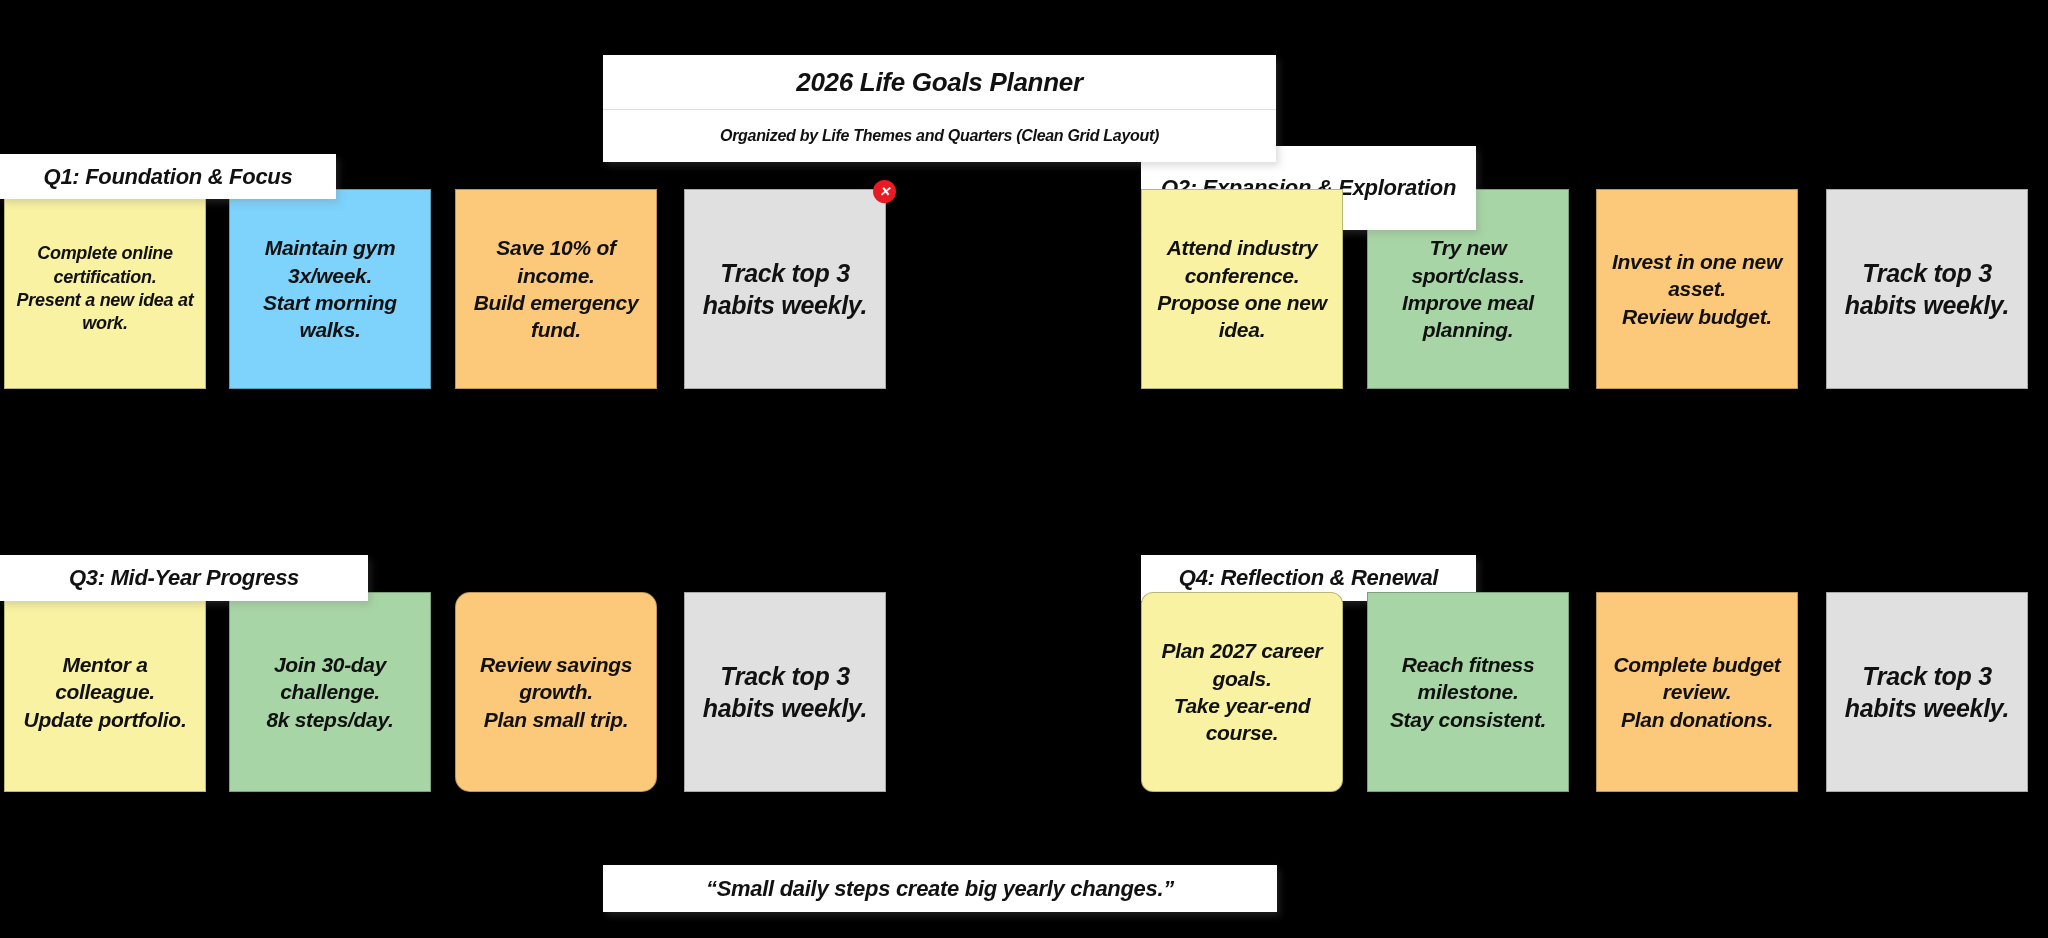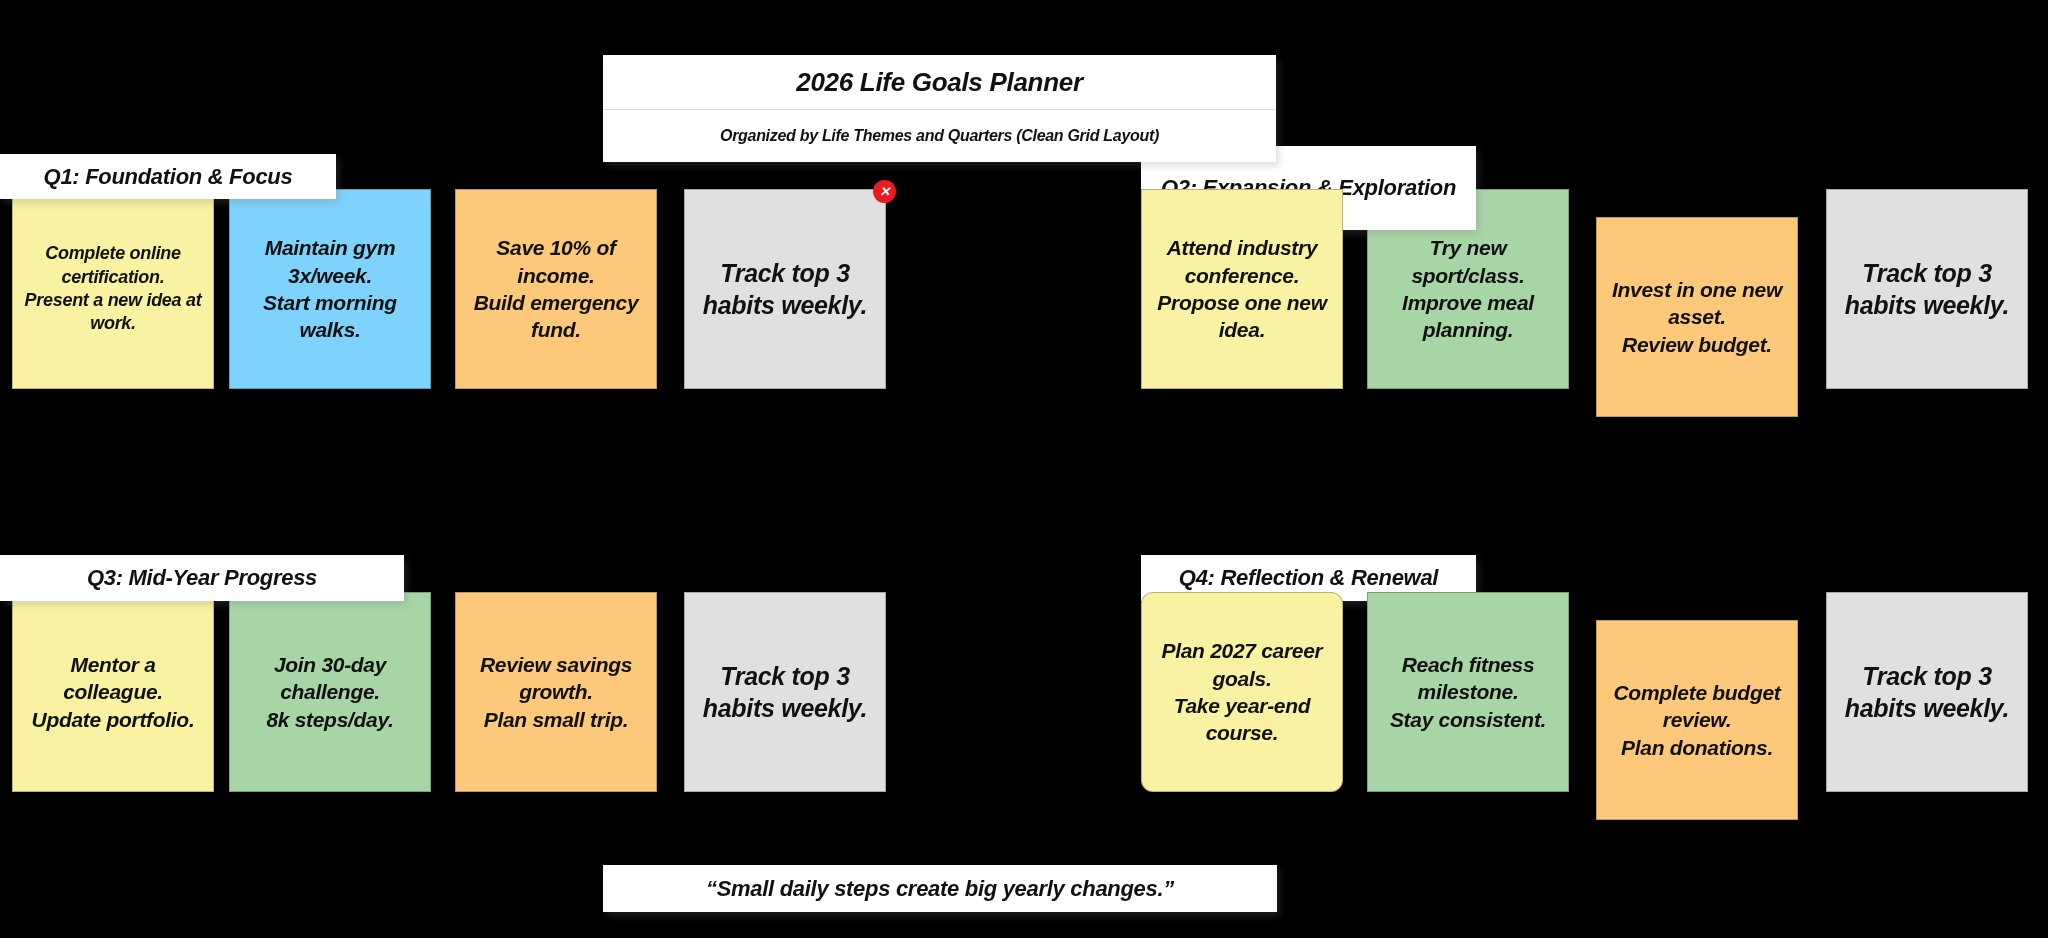--- a/index.html
+++ b/index.html
@@ -27,21 +27,21 @@
   }
 
   
   .q-header {
     display: flex; align-items: center; justify-content: center; text-align: center;
     font-weight: 700; font-size: 22px; letter-spacing: -0.3px; line-height: 1.25;
     padding: 0 10px;
   }
   .q1-header { left: 0;      top: 154px; width: 336px; height: 45px; z-index: 4; }
   .q2-header { left: 1141px; top: 146px; width: 335px; height: 84px; z-index: 3; }
-  .q3-header { left: 0;      top: 555px; width: 404px; height: 46px; z-index: 4; }
+  .q3-header { left: 0;      top: 555px; width: 368px; height: 46px; z-index: 4; }
   .q4-header { left: 1141px; top: 555px; width: 335px; height: 46px; z-index: 3; }
 
   
   .card {
     position: absolute;
     width: 202px; height: 200px;
     border: 1px solid rgba(0,0,0,0.25);
     display: flex; align-items: center; justify-content: center;
     text-align: center;
     font-weight: 700; font-size: 21px; line-height: 1.3; letter-spacing: -0.3px;
@@ -49,22 +49,22 @@
     white-space: pre-line;
     z-index: 1;
   }
   .card.small-text { font-size: 18px; }
   .card.big-text   { font-size: 25px; padding: 0 4px; }
   .card.above-header { z-index: 4; }
   .card.below-header { z-index: 2; }
 
   .row1 { top: 189px; }
   .row2 { top: 592px; }
-  .colL1 { left: 12px; }      .colL2 { left: 229px; }  .colL3 { left: 455px; }  .colL4 { left: 684px; }
-  .colR1 { left: 1141px; } .colR2 { left: 1367px; } .colR3 { left: 1596px; margin-top: 28px; } .colR4 { left: 1826px; }
+  .colL1 { left: 4px; }      .colL2 { left: 229px; }  .colL3 { left: 455px; }  .colL4 { left: 684px; }
+  .colR1 { left: 1141px; } .colR2 { left: 1367px; } .colR3 { left: 1596px; } .colR4 { left: 1826px; }
 
   
   .close-badge {
     position: absolute;
     top: -10px; right: -11px;
     width: 23px; height: 23px;
     border-radius: 50%;
     display: flex; align-items: center; justify-content: center;
     color: #fff; font-size: 13px; font-weight: 700; line-height: 1;
     z-index: 6;
@@ -109,21 +109,21 @@
   <div class="card row1 colR2 below-header" style="background-color: rgb(168, 213, 166);">Try new sport/class.
 Improve meal planning.</div>
   <div class="card row1 colR3" style="background-color: rgb(251, 201, 121);">Invest in one new asset.
 Review budget.</div>
   <div class="card row1 colR4 big-text" style="background-color: rgb(224, 224, 224);">Track top 3 habits weekly.</div>
 
   <div class="card row2 colL1" style="background-color: rgb(249, 242, 162);">Mentor a colleague.
 Update portfolio.</div>
   <div class="card row2 colL2" style="background-color: rgb(168, 213, 166);">Join 30-day challenge.
 8k steps/day.</div>
-  <div class="card row2 colL3" style="background-color: rgb(251, 201, 121);">Review savings growth.
+  <div class="card row2 colL3" style="background-color: rgb(251, 201, 121); border-radius: 15px;">Review savings growth.
 Plan small trip.</div>
   <div class="card row2 colL4 big-text" style="background-color: rgb(224, 224, 224);">Track top 3 habits weekly.</div>
 
   <div class="card row2 colR1 above-header" style="background-color: rgb(249, 242, 162); border-radius: 12px;">Plan 2027 career goals.
 Take year-end course.</div>
   <div class="card row2 colR3" style="background-color: rgb(251, 201, 121);">Complete budget review.
 Plan donations.</div>
   <div class="card row2 colR2 above-header" style="background-color: rgb(168, 213, 166);">Reach fitness milestone.
 Stay consistent.</div>
   <div class="card row2 colR4 big-text" style="background-color: rgb(224, 224, 224);">Track top 3 habits weekly.</div>

